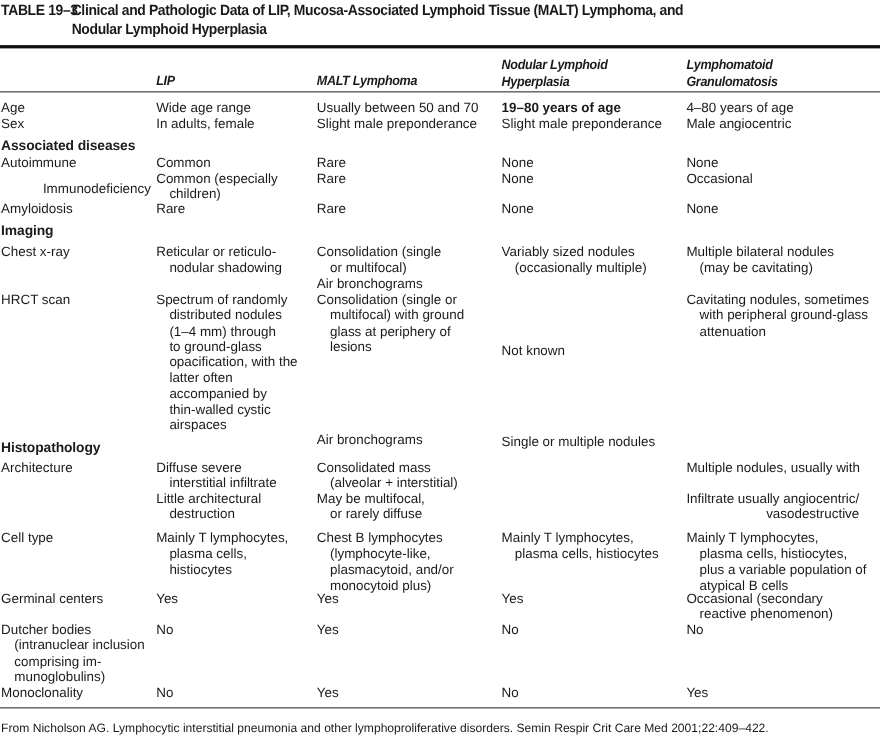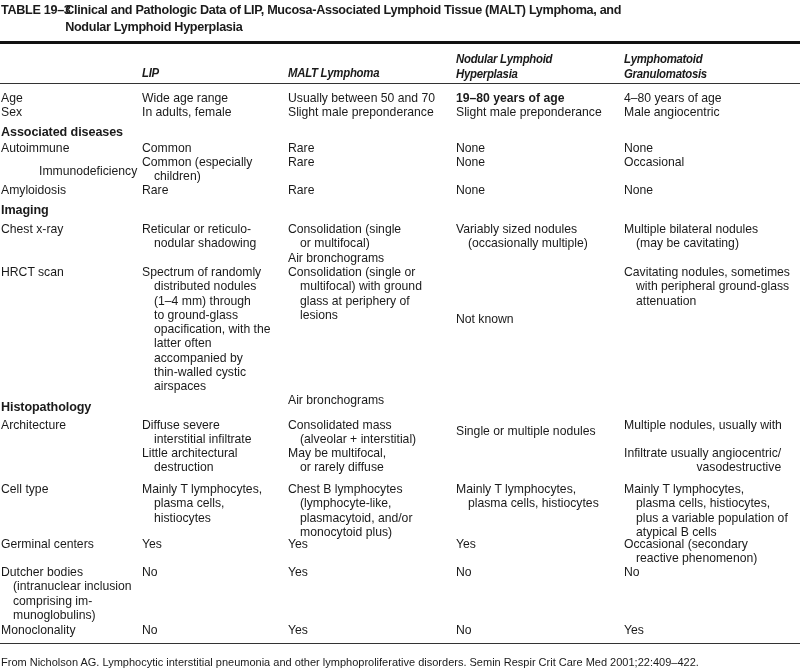--- a/index.html
+++ b/index.html
@@ -194,21 +194,21 @@
       <span class="ln">Architecture</span>
     </div>
     <div class="cell c1" style="top: 418px;">
       <span class="ln">Diffuse severe</span>
       <span class="ln ind">interstitial infiltrate</span>
     </div>
     <div class="cell c2" style="top: 418px;">
       <span class="ln">Consolidated mass</span>
       <span class="ln ind">(alveolar + interstitial)</span>
     </div>
-    <div class="cell c3" style="top: 424px;">
+    <div class="cell c3" style="top: 394px;">
       <span class="ln">Single or multiple nodules</span>
     </div>
     <div class="cell c4" style="top: 418px;">
       <span class="ln">Multiple nodules, usually with</span>
     </div>
     <div class="cell c1" style="top: 446px;">
       <span class="ln">Little architectural</span>
       <span class="ln ind">destruction</span>
     </div>
     <div class="cell c2" style="top: 446px;">

